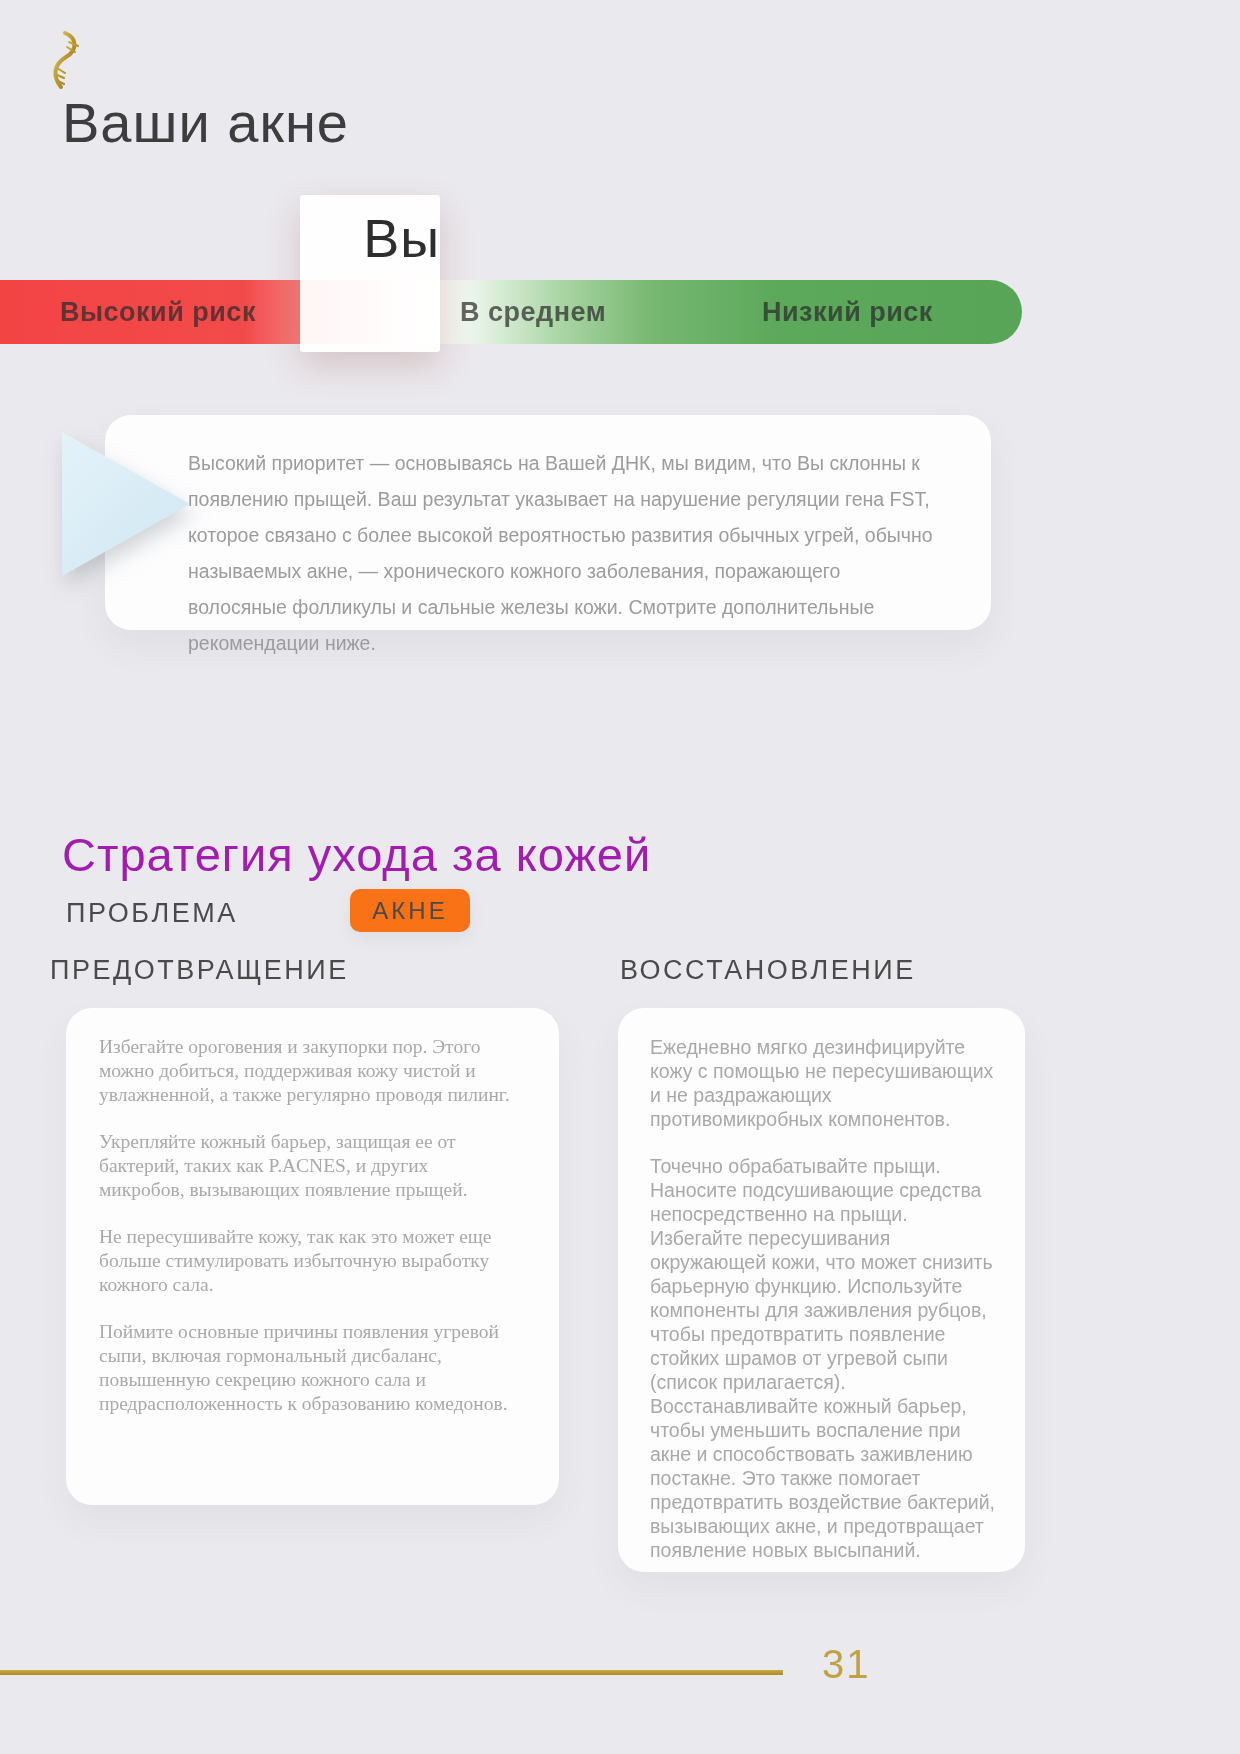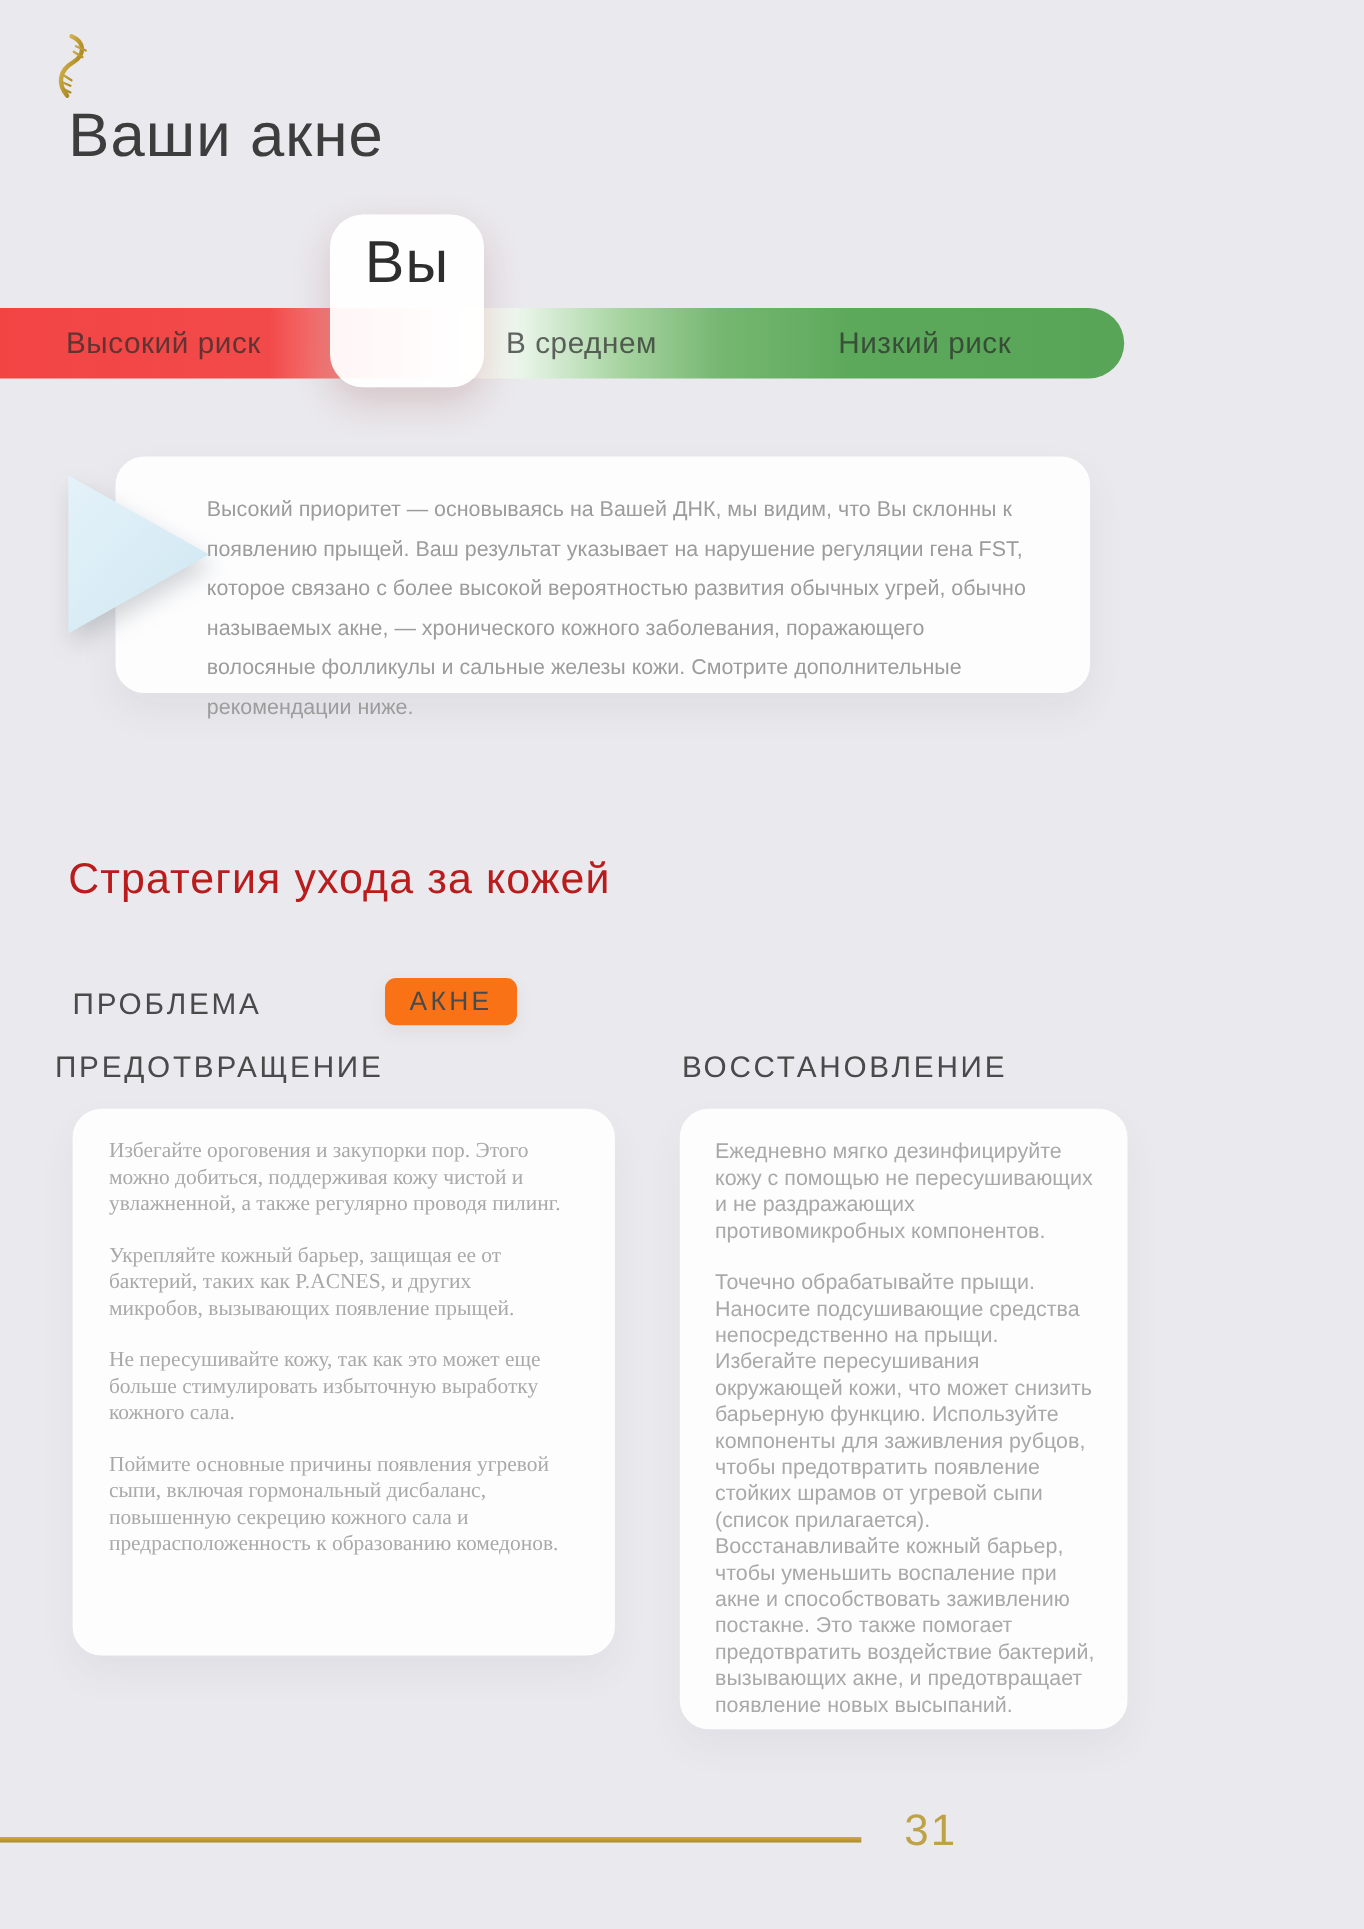--- a/index.html
+++ b/index.html
@@ -7,43 +7,43 @@
     position:relative;width:1240px;height:1754px;margin:0 auto;
     background:#EAE9ED;overflow:hidden;
     font-family:"Liberation Sans",sans-serif;
   }
   
   .h1{
     position:absolute;left:62px;top:90px;
     font-size:56px;font-weight:200;color:#3d3d3d;letter-spacing:1px;
   }
   .h2{
-    position:absolute;left:62px;top:778px;
-    font-size:39px;font-weight:200;color:#b91c1c;letter-spacing:1px;
+    position:absolute;left:62px;top:827px;
+    font-size:47px;font-weight:200;color:#a21caf;letter-spacing:1px;
   }
   
   .logo{position:absolute;left:44px;top:30px;width:38px;height:62px;}
   
   .risk-bar{
     position:absolute;left:0;top:280px;width:1022px;height:64px;
     border-radius:0 32px 32px 0;
     background:linear-gradient(90deg,#F34444 0%,#F24A4A 24%,#F7A8A5 34%,#FDF4F3 41%,#ECF6EC 46%,#A9D5A3 55%,#76B771 64%,#5CA95B 76%,#58A557 100%);
   }
   .risk-label{
     position:absolute;top:50%;transform:translateY(-50%);
-    font-size:27px;font-weight:400;color:rgba(43,43,43,.72);letter-spacing:.5px;white-space:nowrap;
+    font-size:27px;font-weight:700;color:rgba(43,43,43,.72);letter-spacing:.5px;white-space:nowrap;
   }
   .risk-label.high{left:60px;}
   .risk-label.medium{left:460px;}
   .risk-label.low{left:762px;}
   .risk-marker{
     position:absolute;left:300px;top:195px;width:140px;height:157px;
-    background:rgba(255,255,255,.93);border-radius:30px;z-index:3;
+    background:rgba(255,255,255,.93);border-radius:3px;z-index:3;
     box-shadow:0 14px 34px rgba(140,70,70,.22);
-    display:flex;justify-content:center;align-items:flex-start;
+    display:flex;justify-content:flex-end;align-items:flex-start;
   }
   .risk-marker .you{
     margin-top:12px;font-size:54px;font-weight:200;color:#2e2e2e;letter-spacing:1px;
   }
   
   .pointer{
     position:absolute;left:62px;top:428px;width:136px;height:152px;z-index:2;
     filter:drop-shadow(4px 10px 10px rgba(80,90,100,.25));
   }
   

